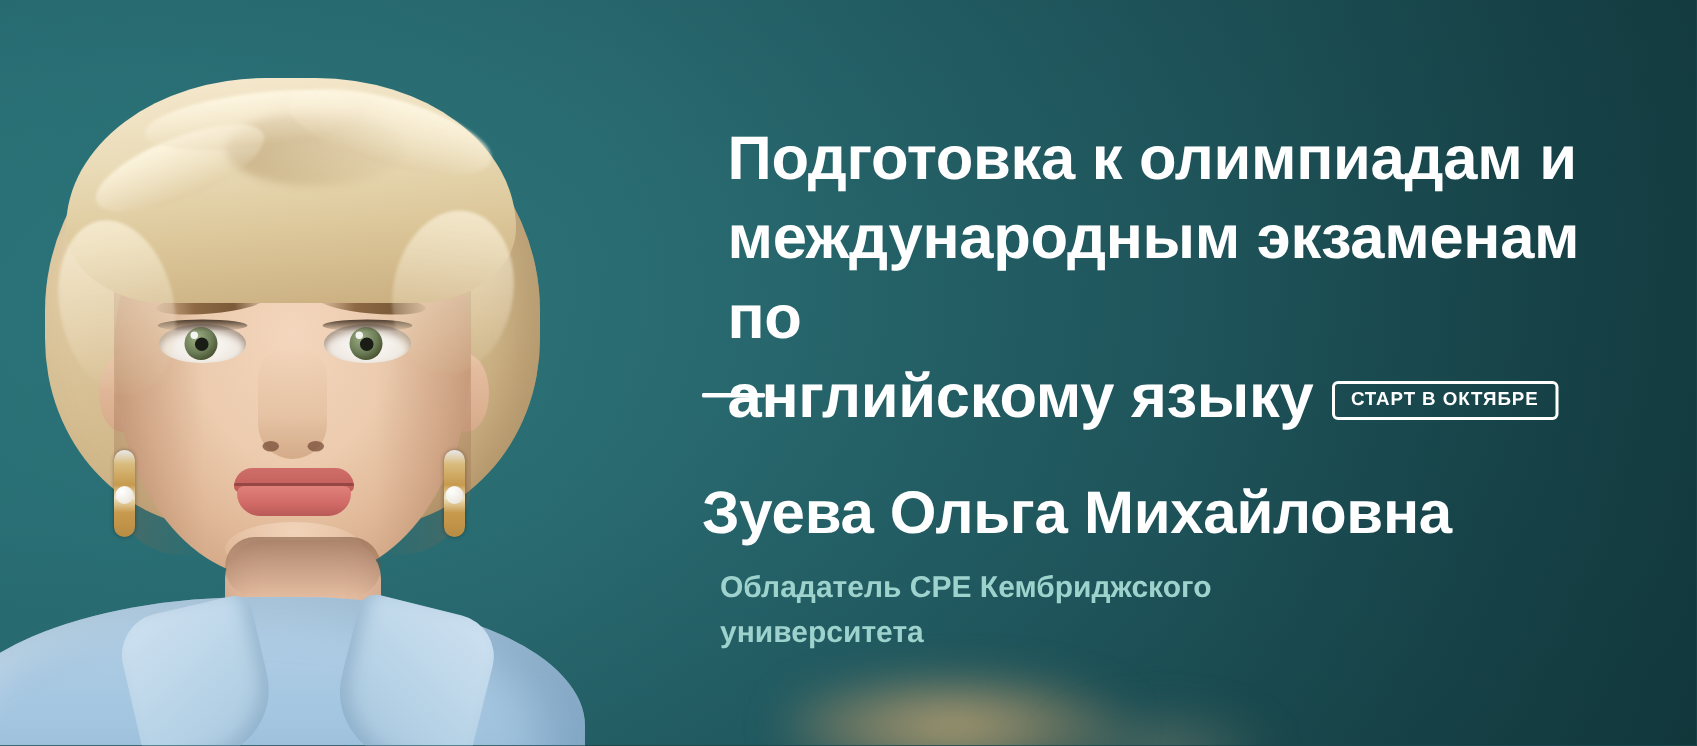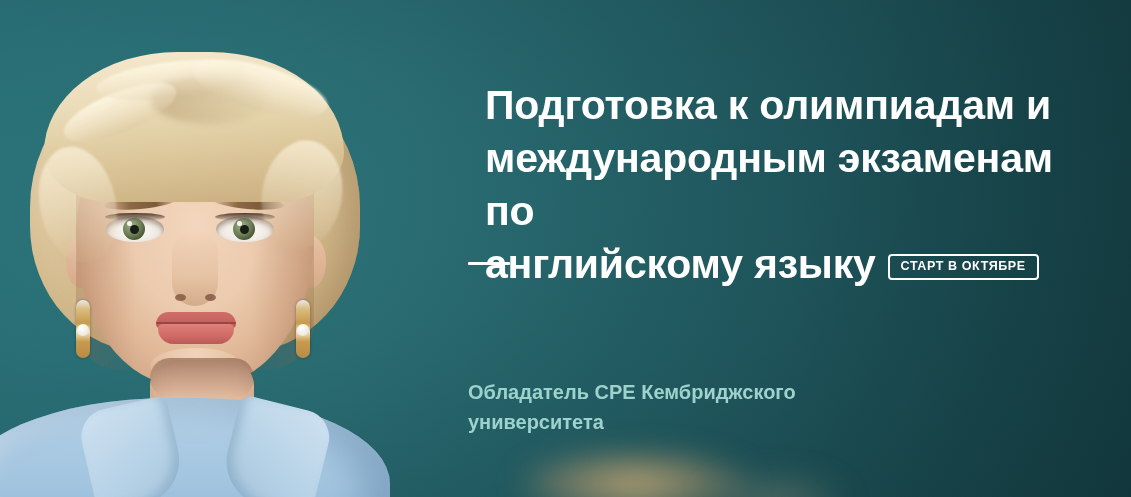--- a/index.html
+++ b/index.html
@@ -190,21 +190,21 @@
     line-height:1;white-space:nowrap;
   }
   .divider{
     position:absolute;top:262px;left:0;width:42px;height:3px;background:#ffffff;border-radius:1px;
   }
   .person-name{
     position:absolute;top:320px;left:0;
     color:#ffffff;font-size:40px;font-weight:700;line-height:44px;letter-spacing:-0.2px;
   }
   .person-role{
-    position:absolute;top:377px;left:0;width:420px;
+    position:absolute;top:377px;left:12px;width:420px;
     color:#9dd2cd;font-size:20px;line-height:30px;font-weight:600;white-space:pre-line;
   }
 </style>
 </head>
 <body>
 
 <div class="stage">
 
   <div class="bokeh"></div>
   <div class="bokeh2"></div>
@@ -271,18 +271,19 @@
   </div>
 
   <div class="content">
 
     <h1 class="headline"><span>Подготовка к олимпиадам и
 международным экзаменам по
 английскому языку</span><span class="badge">СТАРТ В ОКТЯБРЕ</span></h1>
 
     <div class="divider"></div>
 
+    <div class="person-name">Зуева Ольга Михайловна</div>
 
     <div class="person-role">Обладатель CPE Кембриджского
 университета</div>
   </div>
 
 </div>
 
 </body></html>

